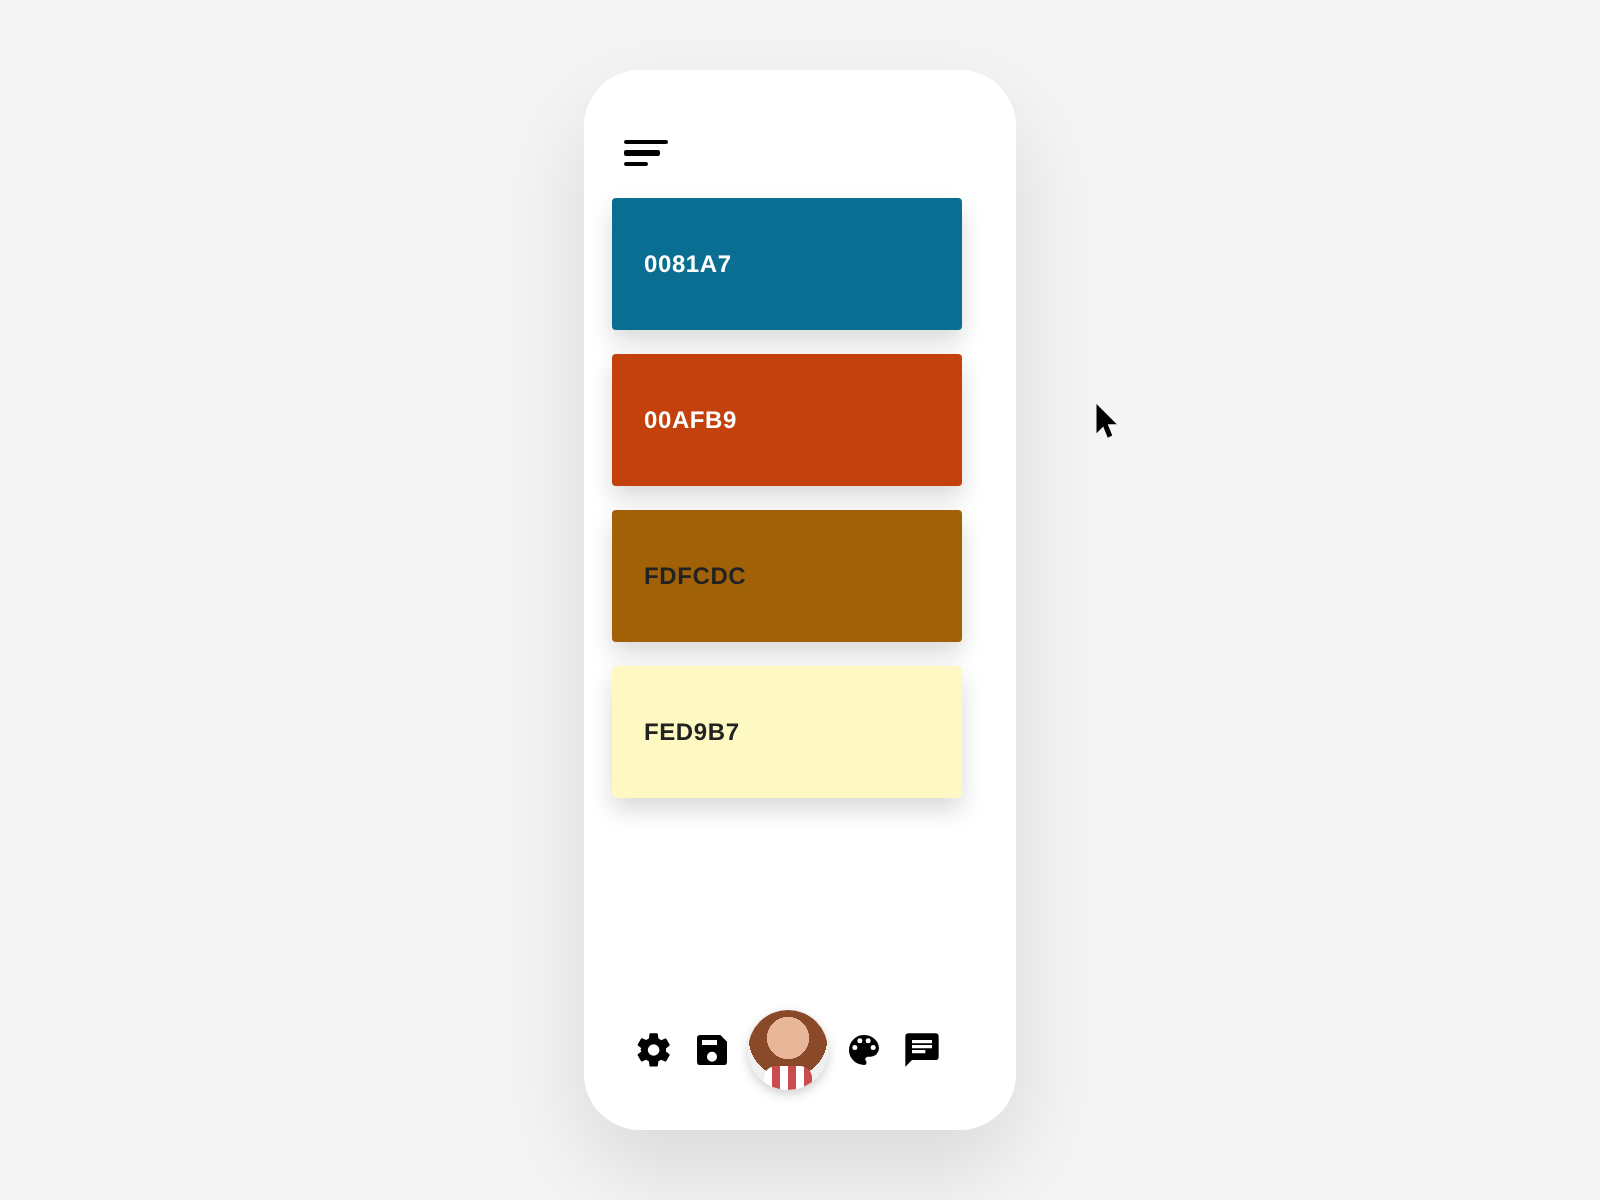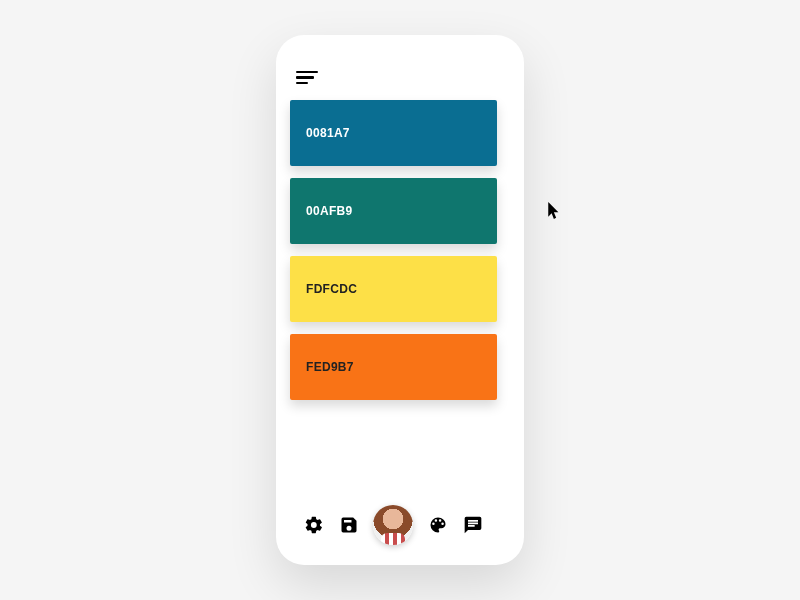--- a/index.html
+++ b/index.html
@@ -7,21 +7,21 @@
       width: 800px;
       height: 600px;
       background: #f5f5f5;
       font-family: -apple-system, BlinkMacSystemFont, 'Segoe UI', sans-serif;
       display: flex;
       align-items: center;
       justify-content: center;
       position: relative;
     }
     .phone {
-      width: 248px;
+      width: 216px;
       height: 530px;
       background: #fff;
       border-radius: 28px;
       box-shadow: 0 20px 50px rgba(0,0,0,0.12);
       padding: 20px 27px 14px 14px;
       display: flex;
       flex-direction: column;
       position: relative;
     }
     .topbar {
@@ -105,27 +105,27 @@
       <span class="line l1"></span>
       <span class="line l2"></span>
       <span class="line l3"></span>
     </div>
   </div>
 
   <div class="swatches">
     <div class="swatch light-text" style="background:#0a6e92">
       <span>0081A7</span>
     </div>
-    <div class="swatch light-text" style="background:#0f766e">
+    <div class="swatch light-text" style="background:#c2410c">
       <span>00AFB9</span>
     </div>
-    <div class="swatch dark-text" style="background:#fde047">
+    <div class="swatch dark-text" style="background:#a16207">
       <span>FDFCDC</span>
     </div>
-    <div class="swatch dark-text" style="background:#f97316">
+    <div class="swatch dark-text" style="background:#fef9c3">
       <span>FED9B7</span>
     </div>
   </div>
 
   <div class="bottombar">
     <div class="nav-icon">
       <svg viewBox="0 0 24 24" fill="#000">
           <path d="M19.14,12.94a7.14,7.14,0,0,0,.05-.94,7.14,7.14,0,0,0-.05-.94l2.11-1.65a.5.5,0,0,0,.12-.64l-2-3.46a.5.5,0,0,0-.61-.22l-2.49,1a7,7,0,0,0-1.62-.94l-.38-2.65A.5.5,0,0,0,13.78,2H9.78a.5.5,0,0,0-.49.42L8.91,5.07a7,7,0,0,0-1.62.94l-2.49-1a.5.5,0,0,0-.61.22l-2,3.46a.5.5,0,0,0,.12.64L4.42,11a7.14,7.14,0,0,0-.5.94,7.14,7.14,0,0,0,.5.94L2.31,14.53a.5.5,0,0,0-.12.64l2,3.46a.5.5,0,0,0,.61.22l2.49-1a7,7,0,0,0,1.62.94l.38,2.65a.5.5,0,0,0,.49.42h4a.5.5,0,0,0,.49-.42l.38-2.65a7,7,0,0,0,1.62-.94l2.49,1a.5.5,0,0,0,.61-.22l2-3.46a.5.5,0,0,0-.12-.64ZM11.78,15.5A3.5,3.5,0,1,1,15.28,12,3.5,3.5,0,0,1,11.78,15.5Z"></path>
         </svg>
     </div>

